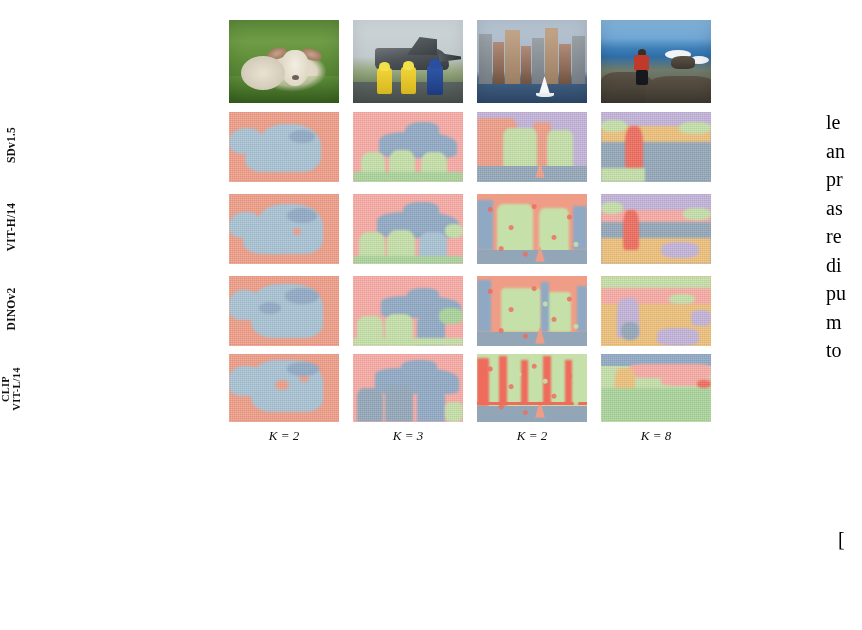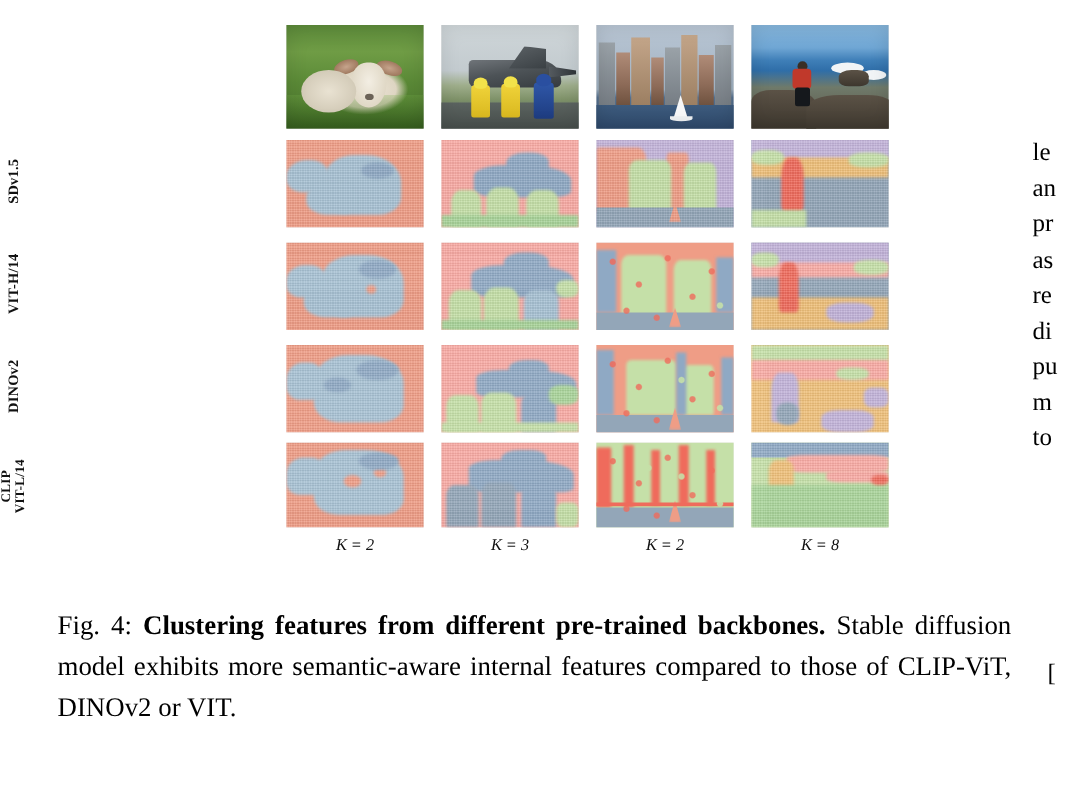--- a/index.html
+++ b/index.html
@@ -490,21 +490,20 @@
     </div>
     <div class="col-caption" style="left:477px;">
       <span>K = 2</span>
     </div>
     <div class="col-caption" style="left:601px;">
       <span>K = 8</span>
     </div>
 
   </div>
 
-  <p id="caption"><span class="figno">Fig. 4:</span> <span class="lead">Clustering features from different pre-trained backbones.</span> <span>Stable diffusion model exhibits more semantic-aware internal features compared to those of CLIP-ViT, DINOv2 or VIT.</span></p>
 
   <div id="right-col">
     <span class="ln">le</span>
     <span class="ln">an</span>
     <span class="ln">pr</span>
     <span class="ln">as</span>
     <span class="ln">re</span>
     <span class="ln">di</span>
     <span class="ln">pu</span>
     <span class="ln">m</span>

